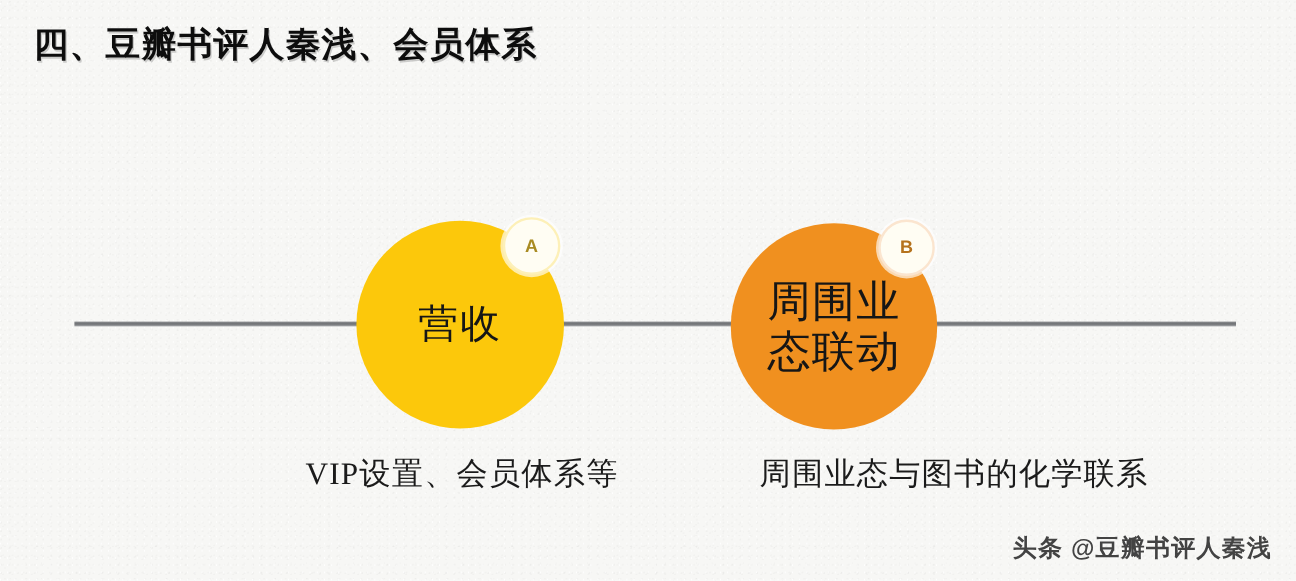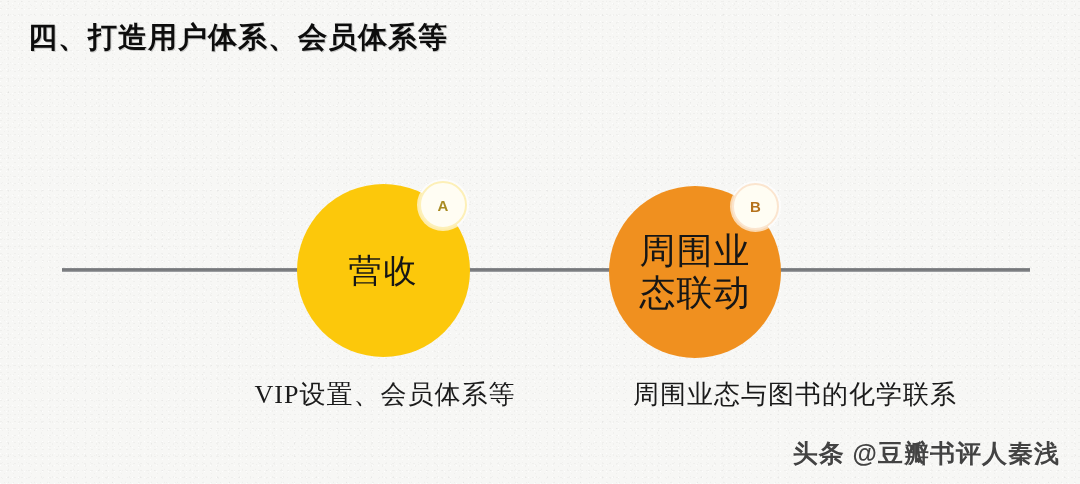--- a/index.html
+++ b/index.html
@@ -147,35 +147,35 @@
     top: 377px;
     width: 410px;
   }
 
   
   #watermark {
     position: absolute;
     right: 20px;
     bottom: 14px;
     font-family: "Liberation Sans", sans-serif;
-    font-size: 25px;
+    font-size: 20px;
     font-weight: bold;
     color: #2b2b2b;
     letter-spacing: 1px;
     opacity: 0.88;
     text-shadow: 0.5px 0.5px 0 rgba(255,255,255,0.9);
     white-space: nowrap;
   }
 </style>
 </head>
 <body>
 
 <div id="slide">
 
-  <div id="title">四、打造用户体系、会员体系等</div>
+  <div id="title">四、豆瓣书评人秦浅、会员体系</div>
 
   <div id="axis"></div>
 
   <div id="node-a" class="node">
     <span class="node-label">营收</span>
   </div>
 
   <div id="badge-a" class="badge">
     <span>A</span>
   </div>

